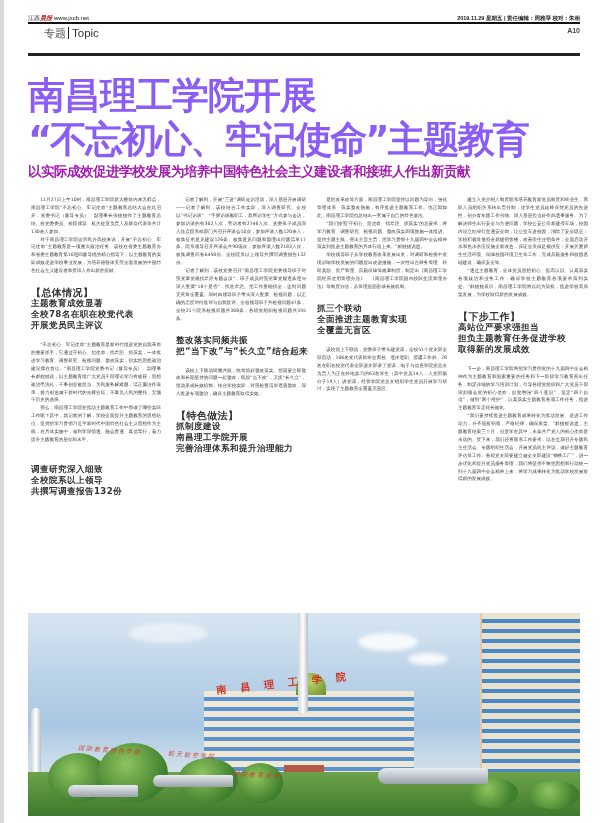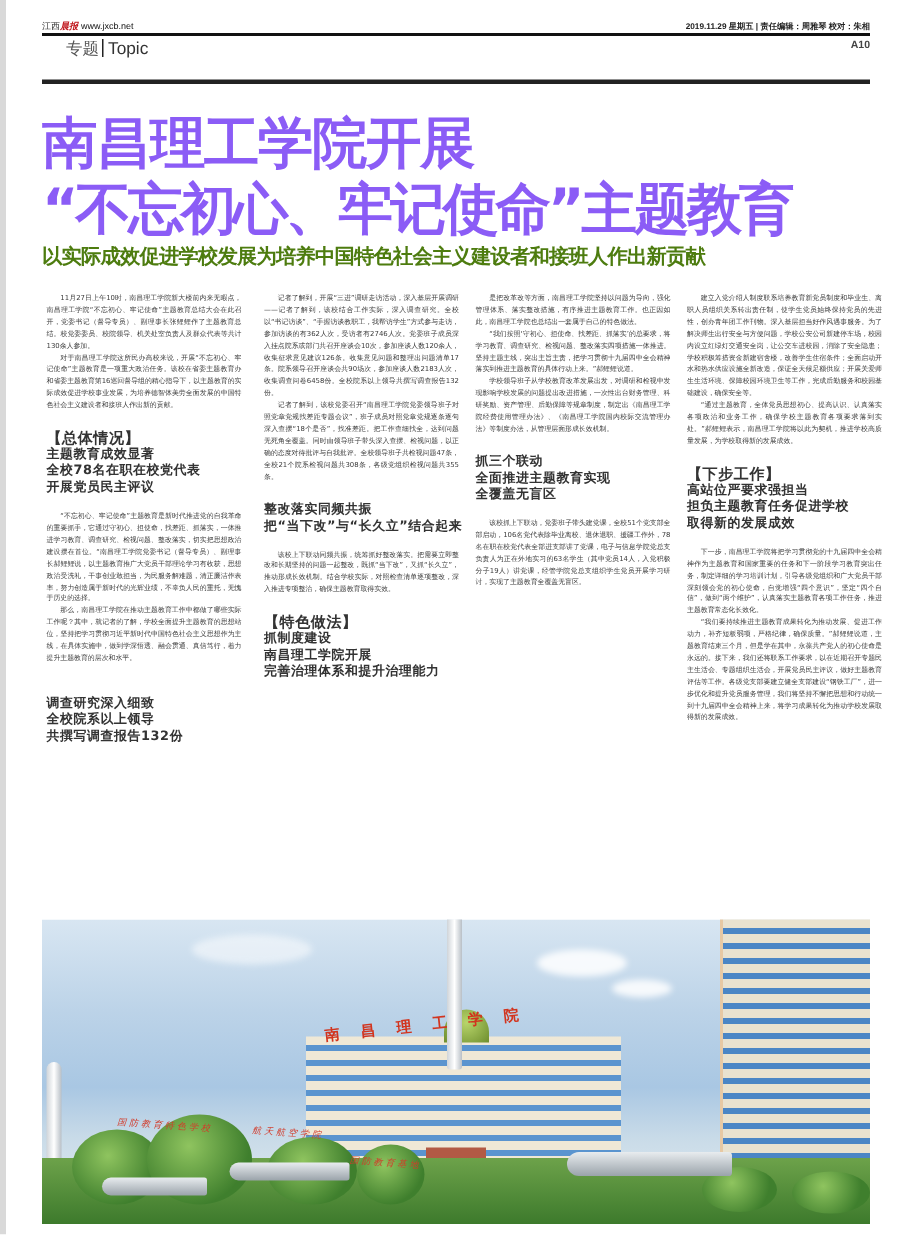--- a/index.html
+++ b/index.html
@@ -18,21 +18,21 @@
   .mast-info { position:absolute; right:0; top:1px; font-size:5.5px; line-height:7px; color:#222; white-space:nowrap; font-family:"Liberation Sans", sans-serif; font-weight:bold; }
   .section-label { position:absolute; left:16px; top:12px; font-size:11px; line-height:14px; color:#555; white-space:nowrap; }
   .section-label .sep { display:inline-block; width:1px; height:12px; background:#222; vertical-align:-2px; margin:0 3px 0 2px; }
   .section-label .en { color:#333; font-family:"Liberation Sans", sans-serif; font-size:11.5px; }
   .page-no { position:absolute; right:0; top:13px; font-size:7px; font-weight:bold; color:#444; font-family:"Liberation Sans", sans-serif; }
 
   .title-rule { position:absolute; left:0; top:53px; width:552px; height:3px; background:#222; }
   .headline { position:absolute; left:0; width:560px; font-weight:bold; color:#8b5cf6; white-space:nowrap; letter-spacing:-1px; font-family:"DejaVu Sans", sans-serif; }
   .h1 { top:76px; font-size:37px; line-height:40px; }
   .h2 { top:120px; font-size:37px; line-height:40px; letter-spacing:-2px; }
-  .subhead { position:absolute; left:0; top:163px; font-size:13.5px; line-height:16px; font-weight:bold; color:#4d7c0f; white-space:nowrap; letter-spacing:-0.5px; }
+  .subhead { position:absolute; left:0; top:163px; font-size:13.5px; line-height:16px; font-weight:bold; color:#a21caf; white-space:nowrap; letter-spacing:-0.5px; }
 
   
   .col { position:absolute; top:196px; width:130px; font-size:4.6px; line-height:7.9px; color:#3a3a3a; text-align:justify; }
   .col p { text-indent:2em; margin-bottom:0; }
   .c1 { left:3px; }
   .c2 { left:148px; }
   .c3 { left:289px; }
   .c4 { left:430px; }
 
   .sec-head { font-size:8.6px; line-height:11px; font-weight:bold; color:#333; margin:12px 0 10px 0; text-indent:0; text-align:left; letter-spacing:0.4px; white-space:nowrap; }

